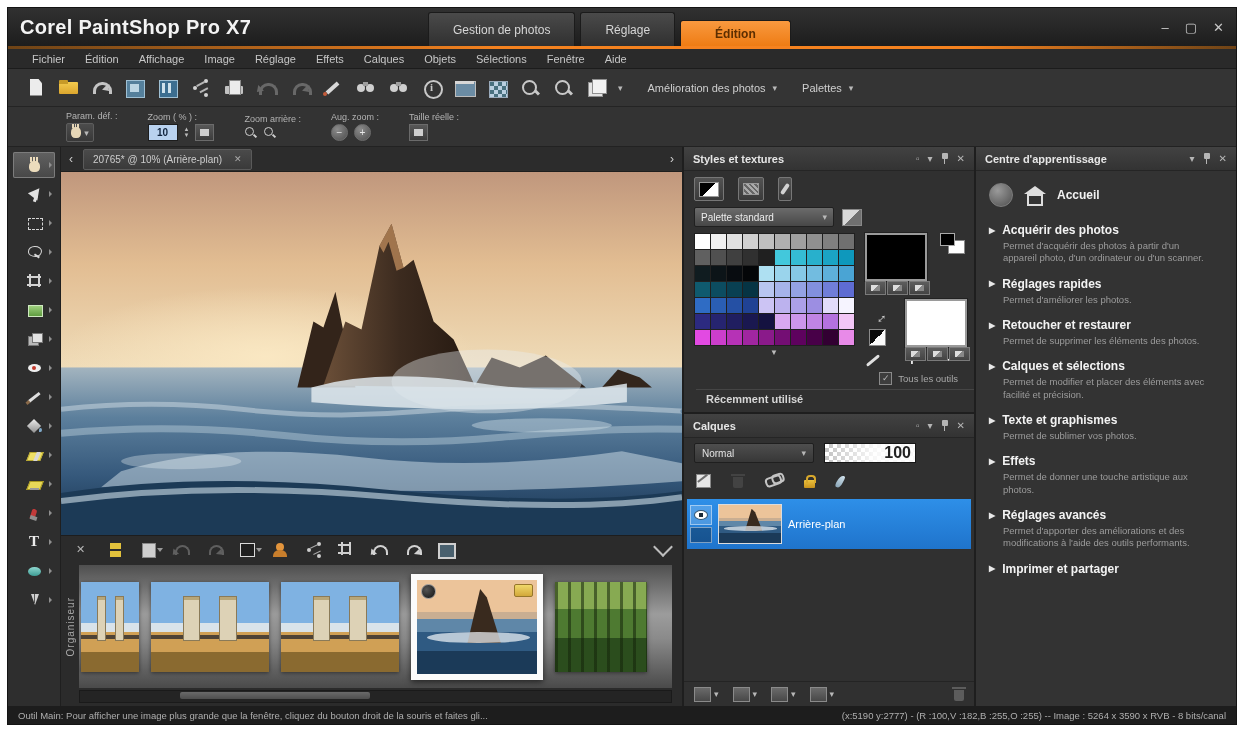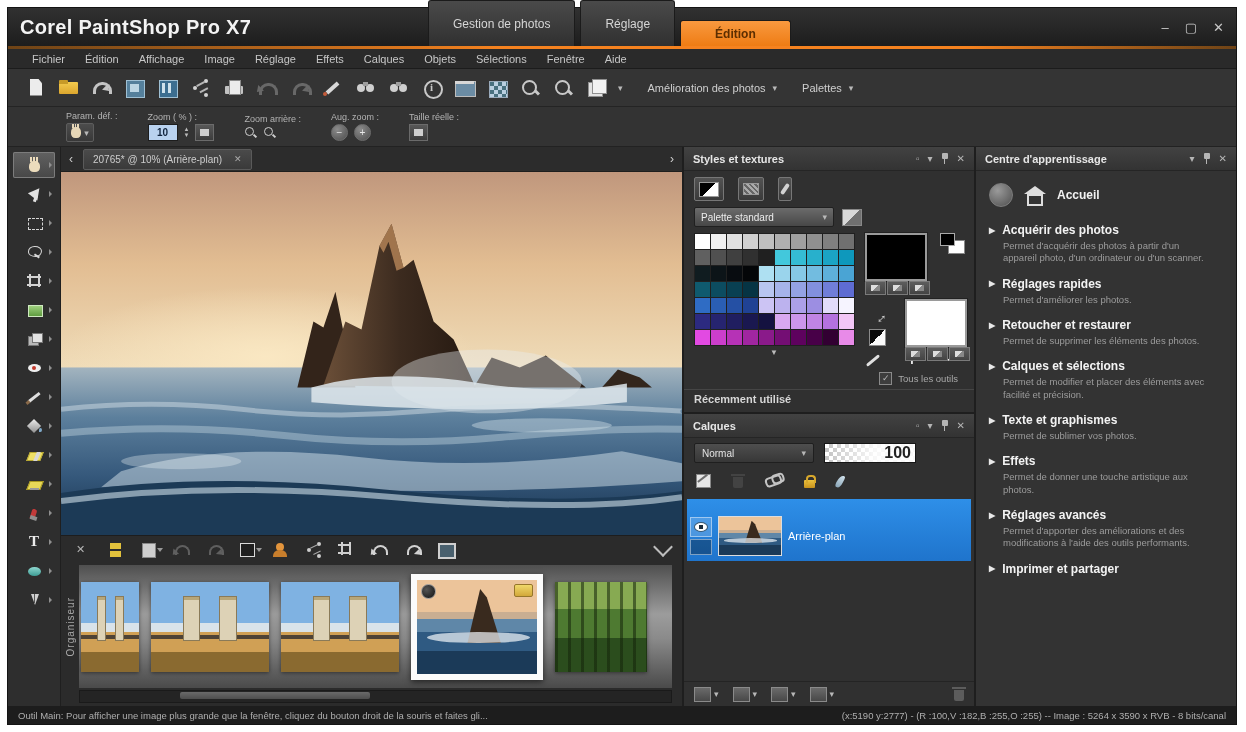--- a/index.html
+++ b/index.html
@@ -5,21 +5,21 @@
   html,body{margin:0;padding:0;background:#ffffff;font-family:"Liberation Sans",sans-serif;}
   .page{position:relative;width:1246px;height:732px;background:#fff;overflow:hidden;}
   .app{position:absolute;left:8px;top:8px;width:1228px;height:716px;background:#333;
        display:flex;flex-direction:column;box-shadow:0 0 0 1px #141414;}
 
   
   .titlebar{height:38px;background:linear-gradient(#313131,#1d1d1d);display:flex;align-items:center;
             padding:0 12px;position:relative;flex:none;}
   .app-title{color:#f4f4f4;font-size:20px;font-weight:bold;letter-spacing:.3px;}
   .ws-tabs{position:absolute;left:420px;bottom:0;display:flex;gap:5px;align-items:flex-end;}
-  .ws-tab{height:25px;padding:10px 24px;display:flex;align-items:center;font-size:12px;color:#d6d6d6;
+  .ws-tab{height:25px;padding:4px 24px;display:flex;align-items:center;font-size:12px;color:#d6d6d6;
           background:linear-gradient(#4a4a4a,#303030);border:1px solid #1b1b1b;border-bottom:none;
           border-radius:3px 3px 0 0;cursor:default;}
   .ws-tab.active{background:linear-gradient(#f9993f,#ee7c14);color:#5c2e00;font-weight:bold;
                  padding:0 34px;}
   .win-controls{margin-left:auto;display:flex;gap:16px;color:#c9c9c9;font-size:13px;align-items:center;}
   .win-controls span{cursor:default;line-height:1;}
   .accent-line{height:3px;flex:none;
      background:linear-gradient(90deg,#6e4316,#f5821f 40%,#f5821f 78%,#6e4316);}
 
   
@@ -266,21 +266,21 @@
   .swap{position:absolute;left:16px;top:78px;color:#cfcfcf;font-size:14px;transform:rotate(45deg);line-height:1;}
   .transp{position:absolute;left:6px;top:96px;width:15px;height:15px;border:1px solid #8a8a8a;
       background:linear-gradient(135deg,#0a0a0a 0 50%,#fafafa 50%);}
   .sp-actions{display:flex;align-items:center;gap:26px;padding:0 22px 0;justify-content:flex-end;flex:none;height:24px;}
   .pencil{width:16px;height:3px;background:#e0e0e0;transform:rotate(-40deg);border-radius:2px;}
   .pm{color:#efefef;font-size:16px;font-weight:bold;line-height:1;}
   .sp-alltools{display:flex;align-items:center;gap:6px;justify-content:flex-end;padding:0 16px 4px;flex:none;}
   .checkbox{width:11px;height:11px;background:#3d3d3d;border:1px solid #8a8a8a;color:#b8b8b8;font-size:9px;
       display:flex;align-items:center;justify-content:center;line-height:1;}
   .sp-alltools label{color:#a9a9a9;font-size:9.5px;}
-  .sp-recent{border-top:1px solid #454545;padding:3px 10px 4px;color:#d6d6d6;font-size:11px;font-weight:bold;flex:none;}
+  .sp-recent{border-top:1px solid #454545;padding:3px 10px 4px;color:#d6d6d6;font-size:11px;font-weight:bold;flex:none;margin-left:12px;}
 
   
   .layers-panel{flex:1;display:flex;flex-direction:column;margin-top:3px;border-top:2px solid #1e1e1e;min-height:0;}
   .lp-blendrow{display:flex;gap:10px;padding:5px 10px 3px;align-items:center;}
   .blend-dd{width:104px;height:18px;background:linear-gradient(#4e4e4e,#373737);border:1px solid #1f1f1f;border-radius:2px;
       display:flex;align-items:center;padding:0 7px;color:#e3e3e3;font-size:10px;gap:6px;}
   .blend-dd .dd-arrow{margin-left:auto;}
   .opacity-field{width:86px;height:18px;border:1px solid #161616;background:
       linear-gradient(90deg,rgba(255,255,255,.15),rgba(255,255,255,.9) 55%),
       repeating-conic-gradient(#b8b8b8 0 25%,#fff 0 50%) 0 0/8px 8px;
@@ -290,21 +290,21 @@
   .pad{width:13px;height:12px;background:#e6e6e6;position:relative;border:1px solid #888;}
   .pad::before{content:"";position:absolute;left:1px;top:6px;width:12px;height:2.4px;background:#6d6d6d;
       transform:rotate(-38deg);transform-origin:left center;}
   .trash{width:10px;height:11px;background:#5c5c5c;border-radius:0 0 2px 2px;position:relative;margin-top:3px;}
   .trash::before{content:"";position:absolute;top:-3px;left:-2px;width:14px;height:2px;background:#5c5c5c;}
   .chain{width:13px;height:6px;border:2px solid #c3c3c3;border-radius:4px;position:relative;transform:rotate(-18deg);}
   .chain::before{content:"";position:absolute;left:5px;top:-3px;width:9px;height:6px;border:2px solid #c3c3c3;border-radius:4px;}
   .lock{width:11px;height:8px;background:linear-gradient(#ecc23e,#c8921c);border-radius:1px;position:relative;margin-top:5px;}
   .lock::before{content:"";position:absolute;top:-5px;left:1.5px;width:6px;height:6px;border:2px solid #d8a82c;border-bottom:none;border-radius:4px 4px 0 0;}
   .feather{width:6px;height:13px;background:linear-gradient(#cfe0ea,#8aa6b8);border-radius:80% 20% 60% 40%;transform:rotate(26deg);}
-  .layer-row{margin:2px 3px;height:46px;display:flex;align-items:center;gap:6px;padding:14px 6px 2px 3px;}
+  .layer-row{margin:2px 3px;height:46px;display:flex;align-items:center;gap:6px;padding:2px 6px 2px 3px;}
   .layer-row.selected{background:linear-gradient(#3f9cf0,#2379d2);}
   .lr-left{display:flex;flex-direction:column;gap:2px;}
   .lr-box{width:20px;height:18px;background:rgba(255,255,255,.18);border:1px solid rgba(255,255,255,.45);
       display:flex;align-items:center;justify-content:center;}
   .lr-box.small{height:14px;background:rgba(0,0,0,.3);}
   .eye{width:12px;height:8px;border-radius:50%;background:radial-gradient(circle at 50% 50%,#1a2a38 0 2.5px,#fff 2.5px);border:1px solid #3a5a74;}
   .layer-thumb{width:62px;height:38px;border:1px solid #dcdcdc;position:relative;flex:none;}
   .layer-name{color:#fff;font-size:11px;}
   .lp-fill{flex:1;}
   .lp-bottom{height:24px;display:flex;align-items:center;gap:14px;padding:0 10px;border-top:1px solid #242424;flex:none;}

